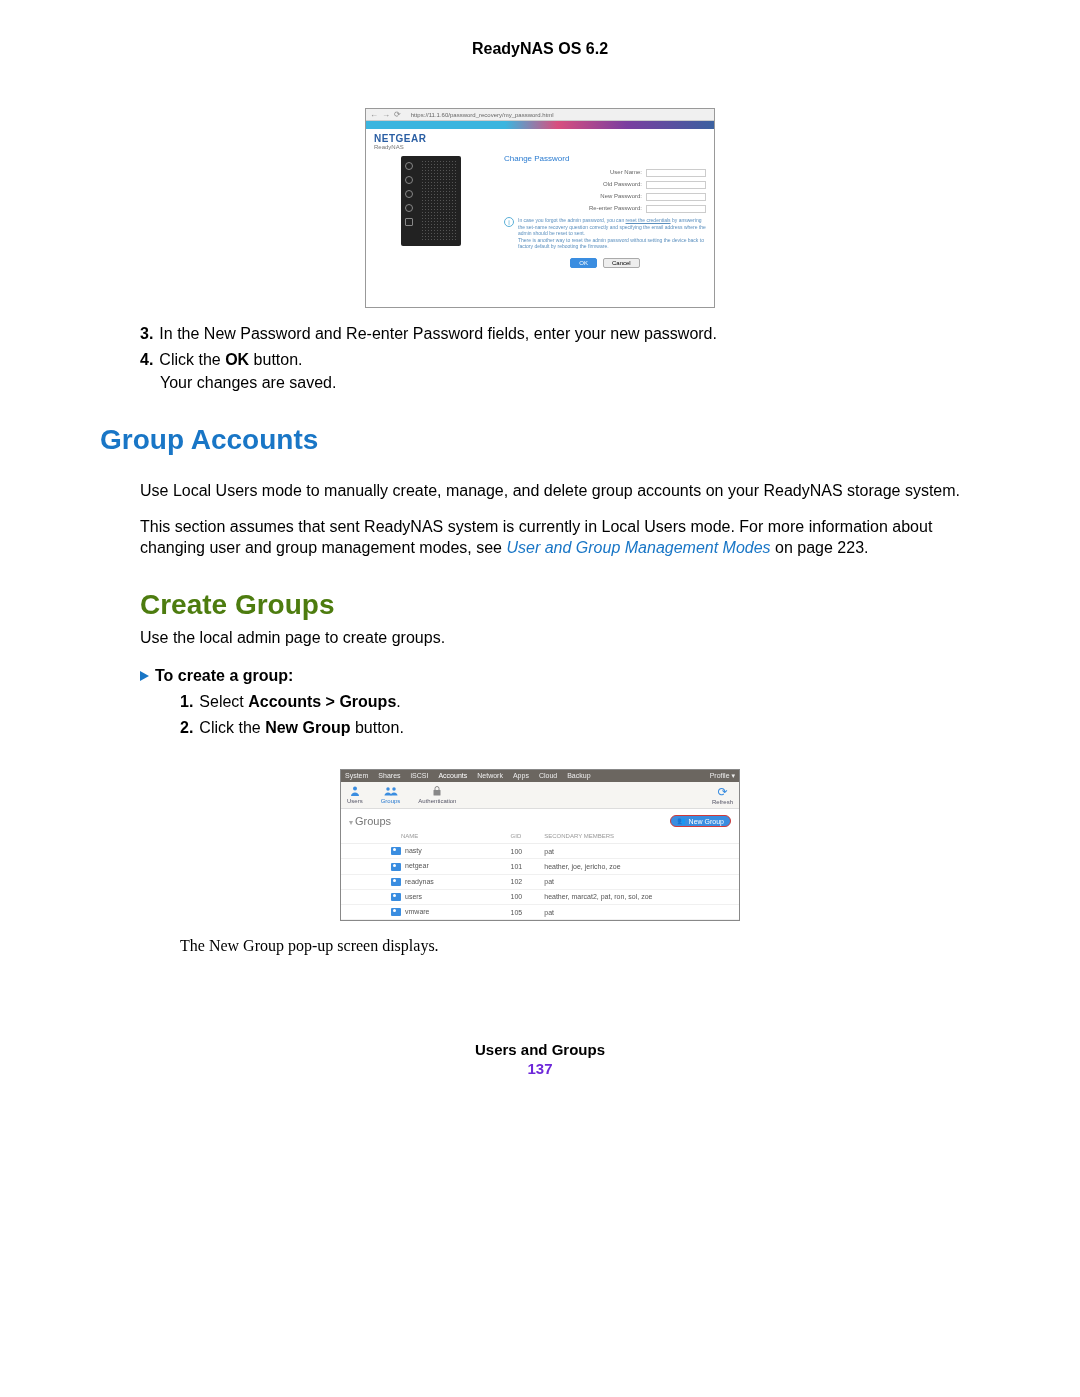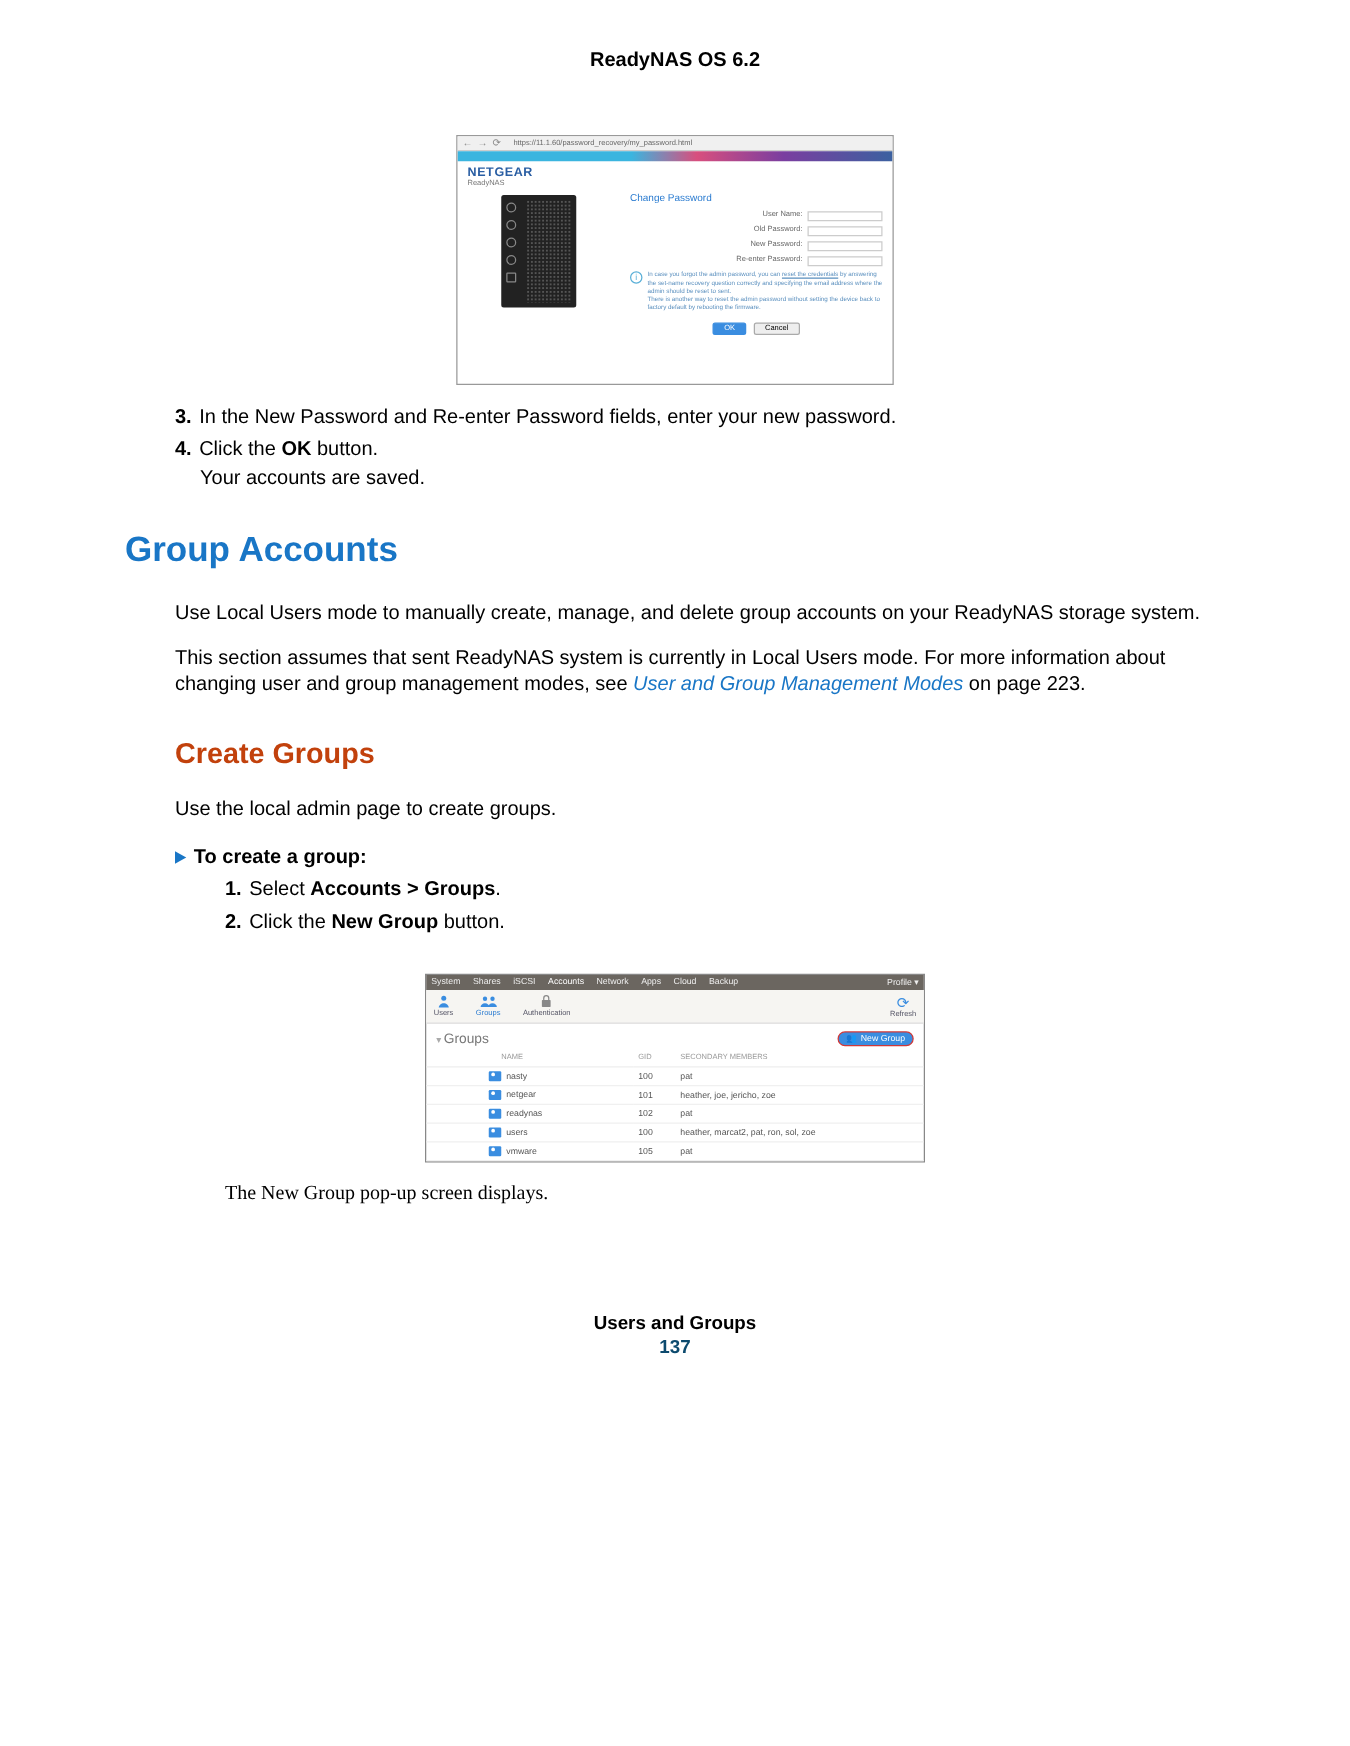--- a/index.html
+++ b/index.html
@@ -107,24 +107,24 @@
   .step-num { font-weight:bold; margin-right:6px; }
   .step-sub { padding-left:20px; display:block; }
 
   h1.section {
     color:#1976c6;
     font-size:28px;
     font-weight:bold;
     margin:30px 0 8px 0;
   }
   h2.section {
-    color:#c2410c;
-    font-size:23px;
+    color:#4d7c0f;
+    font-size:28px;
     font-weight:bold;
-    margin:30px 0 21px 0;
+    margin:30px 0 6px 0;
   }
   p.body {
     line-height:1.35;
     margin-bottom:14px;
     padding-left:0;
   }
   p.body a { color:#1976c6; font-style:italic; text-decoration:none; }
 
   .proc-head { display:flex; align-items:center; gap:6px; margin:18px 0 6px 0; }
   .proc-head .tri {
@@ -170,21 +170,21 @@
   .ss2-table .ico::after { content:""; position:absolute; top:1px; left:2px; width:3px; height:3px; background:#fff; border-radius:50%; }
 
   .sec-indent { padding-left:0;margin-top:24px; }
   .sec-indent p { padding-left:0; }
 
   .footer {
     text-align:center;
     margin-top:84px;
   }
   .footer .t1 { font-weight:bold; font-size:15px; }
-  .footer .pg { color:#0c4a6e; font-weight:bold; font-size:15px; margin-top:2px; }
+  .footer .pg { color:#6d28d9; font-weight:bold; font-size:15px; margin-top:2px; }
 
   svg.person { width:12px; height:12px; }
   svg.people { width:14px; height:12px; }
   svg.lock { width:10px; height:12px; }
 </style>
 </head>
 <body>
 
 <div class="header-title">ReadyNAS OS 6.2</div>
 
@@ -241,21 +241,21 @@
         <button>Cancel</button>
       </div>
     </div>
   </div>
 </div>
 
 <ol class="steps">
   <li><span class="step-num">3.</span><span>In the New Password and Re-enter Password fields, enter your new password.</span></li>
   <li>
     <span class="step-num">4.</span><span>Click the </span><b>OK</b><span> button.</span>
-    <span class="step-sub">Your accounts are saved.</span>
+    <span class="step-sub">Your changes are saved.</span>
   </li>
 </ol>
 
 <h1 class="section">Group Accounts</h1>
 <div class="sec-indent" style="padding-left:40px;">
   <p class="body">Use Local Users mode to manually create, manage, and delete group accounts on your ReadyNAS storage system.</p>
   <p class="body">
     <span>This section assumes that sent ReadyNAS system is currently in Local Users mode. For more information about changing user and group management modes, see </span><a>User and Group Management Modes</a><span> on page 223.</span>
   </p>
 </div>

